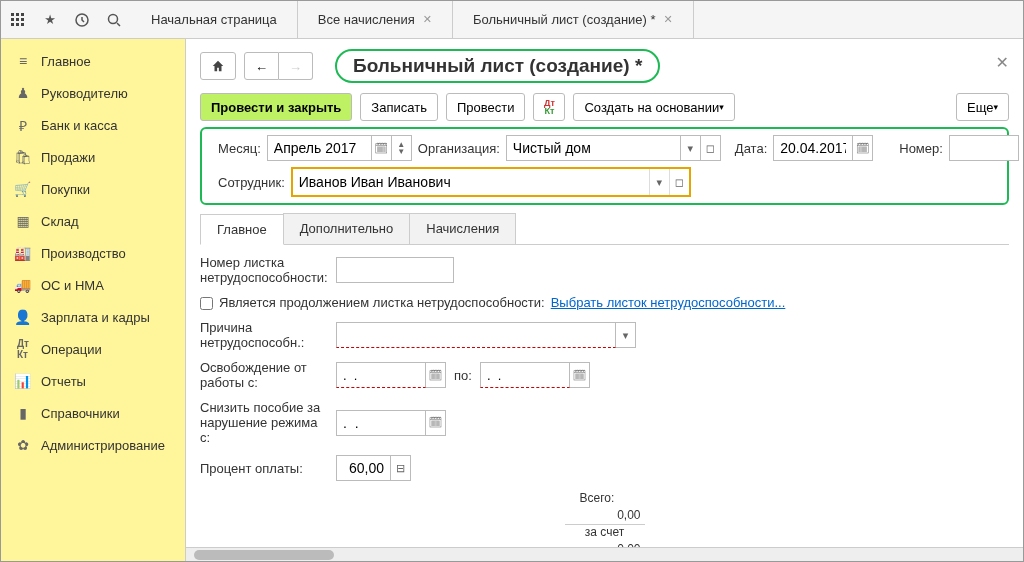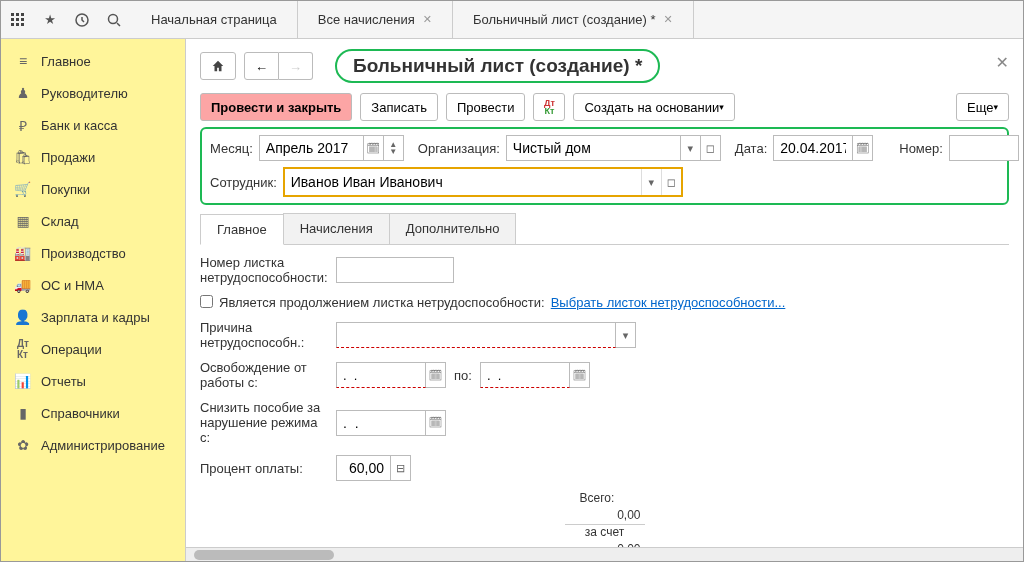--- a/index.html
+++ b/index.html
@@ -17,52 +17,52 @@
 .sidebar { width: 185px; background: #fff59a; border-right: 1px solid #ccc; padding: 6px 0; overflow-y: auto; }
 .sidebar-item { display: flex; align-items: center; gap: 10px; padding: 8px 14px; color: #333; cursor: pointer; font-size: 13px; }
 .sidebar-item .sico { width: 16px; height: 16px; display: flex; align-items: center; justify-content: center; color: #666; font-size: 14px; }
 
 .content { flex: 1; background: #fff; overflow: hidden; display: flex; flex-direction: column; }
 .content-scroll { overflow-y: auto; overflow-x: auto; flex: 1; padding: 10px 14px 0 14px; position: relative; }
 
 
 .hdr-row { display: flex; align-items: center; gap: 8px; margin-bottom: 10px; position: relative; }
 .btn-sm { height: 28px; min-width: 30px; padding: 0 10px; background: #fff; border: 1px solid #bbb; border-radius: 3px; cursor: pointer; display: inline-flex; align-items: center; justify-content: center; font-size: 13px; }
-.btn-sm.yellow { background: #fca5a5; font-weight: bold; }
+.btn-sm.yellow { background: #bef264; font-weight: bold; }
 .page-title { font-size: 19px; font-weight: bold; border: 2.5px solid #1db954; border-radius: 18px; padding: 4px 16px; margin-left: 14px; }
 .close-x { position: absolute; right: 0; top: 4px; font-size: 16px; color: #888; cursor: pointer; }
 
 
 .toolbar { display: flex; align-items: center; gap: 8px; margin-bottom: 6px; }
 .toolbar .spacer { flex: 1; }
 .dt-icon-btn { height: 28px; width: 32px; border: 1px solid #bbb; border-radius: 3px; background: #fff; display: inline-flex; align-items: center; justify-content: center; cursor: pointer; }
 
 
-.green-box { border: 2.5px solid #1db954; border-radius: 6px; padding: 6px 8px; margin-bottom: 8px; }
+.green-box { border: 2.5px solid #1db954; border-radius: 6px; padding: 6px 16px; margin-bottom: 8px; }
 .form-row { display: flex; align-items: center; gap: 6px; margin-bottom: 6px; }
 .lbl { font-size: 13px; color: #333; }
 .inp { height: 26px; border: 1px solid #bbb; padding: 0 6px; font-size: 14px; background: #fff; }
 .inp-btn { height: 26px; width: 20px; border: 1px solid #bbb; border-left: none; background: #fff; display: inline-flex; align-items: center; justify-content: center; cursor: pointer; font-size: 11px; color: #666; }
 .inp-group { display: flex; }
 .inp-group .inp { border-radius: 0; }
 .emp-box { display: flex; border: 2px solid #e6a400; }
 .emp-box .inp { border: none; flex: 1; }
 .emp-box .inp-btn { border: none; border-left: 1px solid #ddd; }
 
 
 .tabs { display: flex; border-bottom: 1px solid #ccc; margin-bottom: 10px; }
 .tab { padding: 7px 16px; border: 1px solid #ccc; border-bottom: none; background: #f2f2f2; cursor: pointer; margin-right: -1px; font-size: 13px; }
 .tab.active { background: #fff; border-bottom: 1px solid #fff; position: relative; top: 1px; }
 
 
 .fbody .form-row { margin-bottom: 10px; }
 .lbl-col { width: 130px; display: inline-block; font-size: 13px; }
 .dashed-inp { height: 26px; border: 1px solid #bbb; border-bottom: 1px dashed #c00; padding: 0 6px; font-size: 13px; background: #fff; }
 .date-inp { width: 90px; }
-.chk-row { display: flex; align-items: flex-start; gap: 6px; margin-bottom: 10px; }
+.chk-row { display: flex; align-items: flex-end; gap: 6px; margin-bottom: 10px; }
 .link { color: #0066cc; text-decoration: underline; cursor: pointer; }
 .num-inp { width: 55px; text-align: right; }
 
 
 .totals-hdr { display: flex; margin-top: 6px; font-size: 12px; color: #1a8a1a; }
 .totals-row { display: flex; align-items: center; margin-top: 4px; font-size: 12px; flex-direction: column; }
 .t-lbl { width: 50px; }
 .t-val { width: 80px; text-align: right; padding-right: 4px; border-bottom: 1px solid #ccc; height: 20px; line-height: 20px; }
 .t-txt { margin: 0 8px; font-size: 12px; }
 .pencil { color: #5a5; margin-left: 4px; cursor: pointer; }
@@ -213,21 +213,21 @@
       </div>
 
       <div class="green-box">
         <div class="form-row">
           <span class="lbl">Месяц:</span>
           <div class="inp-group">
             <input class="inp" style="width: 105px;" value="Апрель 2017">
             <span class="inp-btn">🗓</span>
             <span class="inp-btn" style="font-size:8px;line-height:7px">▲<br>▼</span>
           </div>
-          <span class="lbl" style="margin-left:8px">Организация:</span>
+          <span class="lbl" style="margin-left:0">Организация:</span>
           <div class="inp-group">
             <input class="inp" style="width: 175px;" value="Чистый дом">
             <span class="inp-btn">▾</span>
             <span class="inp-btn">◻</span>
           </div>
           <span class="lbl" style="margin-left:8px">Дата:</span>
           <div class="inp-group">
             <input class="inp" style="width: 80px;" value="20.04.2017">
             <span class="inp-btn">🗓</span>
           </div>
@@ -239,22 +239,22 @@
           <div class="emp-box" style="width:400px">
             <input class="inp" value="Иванов Иван Иванович" style="">
             <span class="inp-btn">▾</span>
             <span class="inp-btn">◻</span>
           </div>
         </div>
       </div>
 
       <div class="tabs">
         <div class="tab active">Главное</div>
+        <div class="tab">Дополнительно</div>
         <div class="tab">Начисления</div>
-        <div class="tab">Дополнительно</div>
       </div>
 
       <div class="fbody">
         <div class="form-row">
           <span class="lbl-col">Номер листка нетрудоспособности:</span>
           <input class="inp" style="width: 118px;" value="">
         </div>
         <div class="chk-row">
           <input type="checkbox" style="">
           <span>Является продолжением листка нетрудоспособности:</span>

